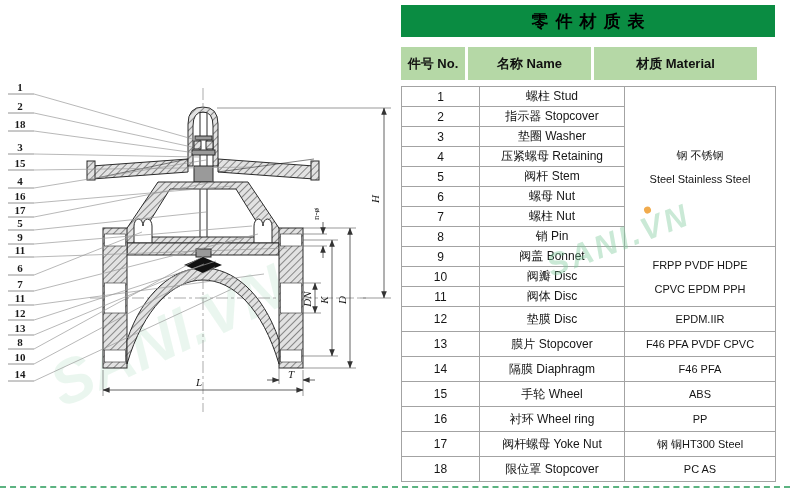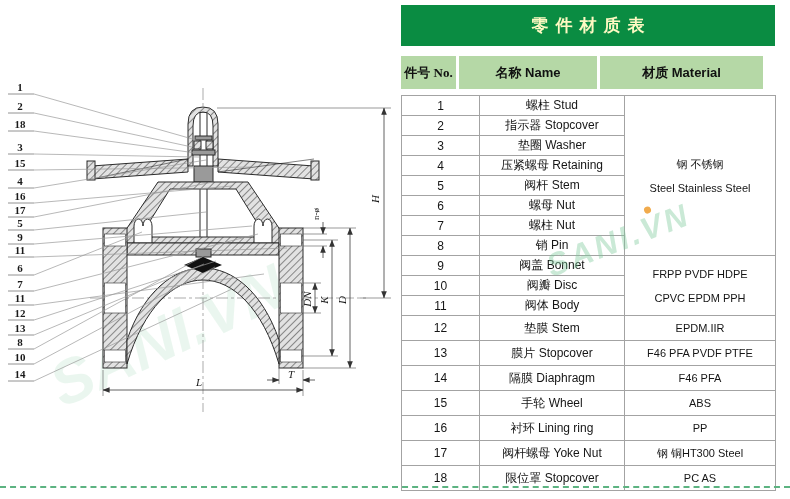--- a/index.html
+++ b/index.html
@@ -2,26 +2,26 @@
 <html><head>
 <meta charset="utf-8">
 <style>
   html,body{margin:0;padding:0;background:#fff;}
   .canvas{position:relative;width:790px;height:499px;background:#ffffff;overflow:hidden;
           font-family:"Liberation Sans",sans-serif;}
   .diagram-svg{position:absolute;left:0;top:0;}
 
   
   .table-panel{position:absolute;left:401px;top:5px;width:374px;}
-  .table-title{height:41px;background:#0a8c42;color:#fef9c3;font-size:17px;font-weight:bold;
+  .table-title{height:32px;background:#0a8c42;color:#000000;font-size:17px;font-weight:bold;
                display:flex;align-items:center;justify-content:center;letter-spacing:7px;padding-left:7px;box-sizing:border-box;}
   .col-headers{display:flex;gap:3px;margin-top:10px;}
   .col-h{background:#b5d8a6;height:33px;display:flex;align-items:center;justify-content:center;
          font-weight:bold;font-size:13px;color:#111;}
-  .w1{width:55px;font-family:Liberation Serif, serif;} .w2{width:138px;} .w3{width:163px;}
+  .w1{width:64px;} .w2{width:123px;} .w3{width:163px;}
   table.parts{border-collapse:collapse;table-layout:fixed;width:374px;margin-top:6px;}
   table.parts td{border:1px solid #a3a3a3;height:19px;text-align:center;vertical-align:middle;
                  font-size:12px;color:#151515;padding:0;overflow:hidden;white-space:nowrap;}
   td.c-mat div{line-height:24px;font-size:11px;}
 
   
   .dashed-sep{position:absolute;left:0;top:486px;width:790px;height:0;border-top:2px dashed #5cb381;}
   .watermark{position:absolute;left:543px;top:222px;font-size:32px;font-weight:bold;font-style:italic;
              color:rgba(122,199,152,0.40);transform:rotate(-21deg);letter-spacing:3px;pointer-events:none;z-index:6;}
   .wm-dot{position:absolute;width:7px;height:7px;border-radius:50%;background:rgba(238,150,32,0.8);
@@ -271,53 +271,53 @@
               <div>FRPP PVDF HDPE</div>
               <div>CPVC EPDM PPH</div>
             </td>
           </tr>
           <tr>
             <td>10</td>
             <td>阀瓣 Disc</td>
           </tr>
           <tr>
             <td>11</td>
-            <td>阀体 Body</td>
+            <td>阀体 Disc</td>
           </tr>
           <tr>
             <td>12</td>
-            <td>垫膜 Stem</td>
+            <td>垫膜 Disc</td>
             <td class="c-mat" rowspan="1">
               <div>EPDM.IIR</div>
             </td>
           </tr>
           <tr>
             <td>13</td>
             <td>膜片 Stopcover</td>
             <td class="c-mat" rowspan="1">
-              <div>F46 PFA PVDF PTFE</div>
+              <div>F46 PFA PVDF CPVC</div>
             </td>
           </tr>
           <tr>
             <td>14</td>
             <td>隔膜 Diaphragm</td>
             <td class="c-mat" rowspan="1">
               <div>F46 PFA</div>
             </td>
           </tr>
           <tr>
             <td>15</td>
             <td>手轮 Wheel</td>
             <td class="c-mat" rowspan="1">
               <div>ABS</div>
             </td>
           </tr>
           <tr>
             <td>16</td>
-            <td>衬环 Lining ring</td>
+            <td>衬环 Wheel ring</td>
             <td class="c-mat" rowspan="1">
               <div>PP</div>
             </td>
           </tr>
           <tr>
             <td>17</td>
             <td>阀杆螺母 Yoke Nut</td>
             <td class="c-mat" rowspan="1">
               <div>钢 铜HT300 Steel</div>
             </td>

